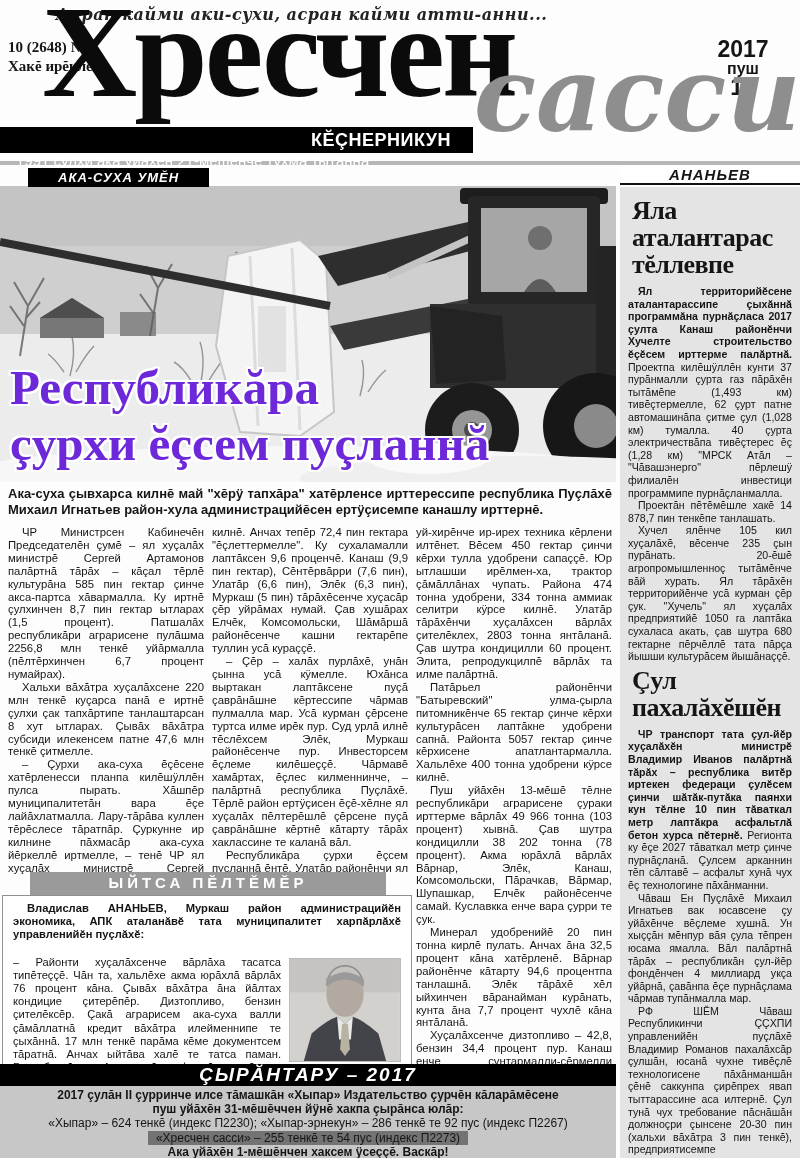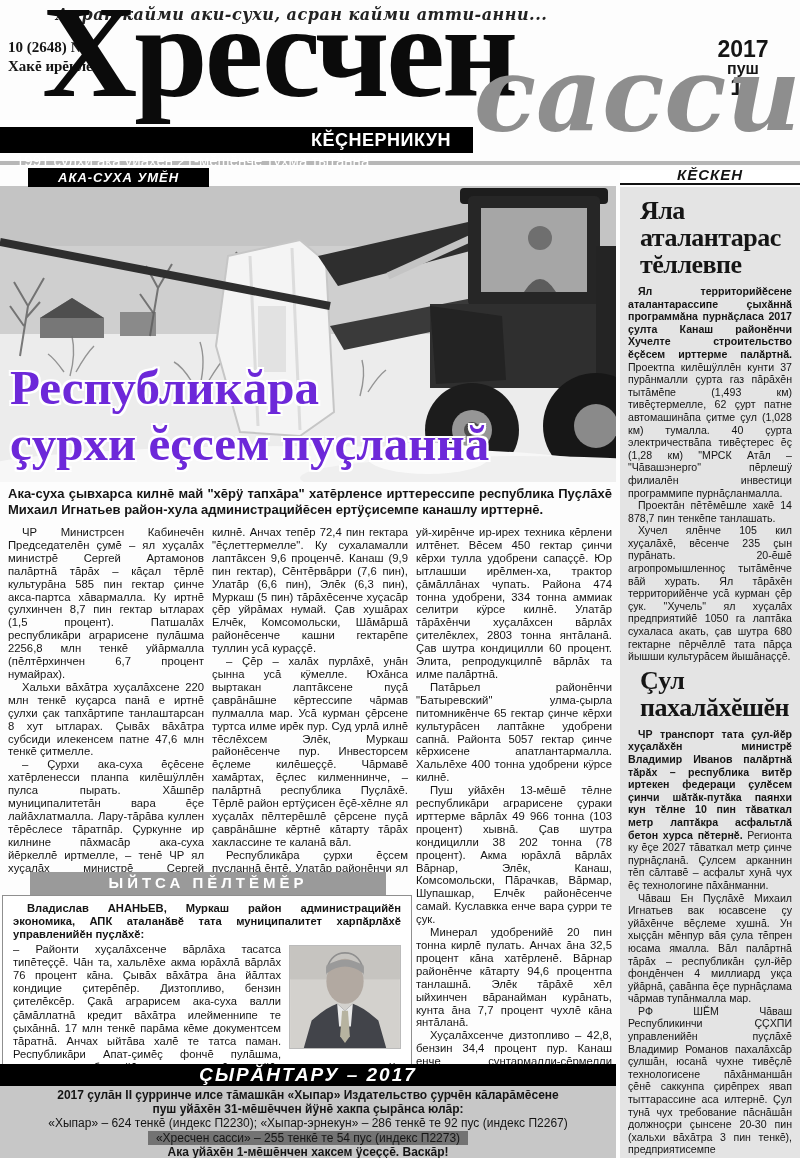--- a/index.html
+++ b/index.html
@@ -51,34 +51,34 @@
   #col1 { left:8px; } #col2 { left:212px; }
   #col3 { left:416px; height:538px; }
 
   
   .iv-bar { position:absolute; left:30px; top:872px; width:356px; height:27px;
             background:#9a9a9a; color:#fff; text-align:center;
             font:bold 15px/21px "Liberation Sans", sans-serif; letter-spacing:4px; }
   .iv-box { position:absolute; left:2px; top:895px; width:410px; height:183px;
             border:1px solid #8f8f8f; background:#fff; padding:6px 10px 4px;
             overflow:hidden; font-size:11.2px; line-height:13.2px; text-align:justify; }
-  .iv-box .intro { font-weight:bold; text-indent:14px; margin-bottom:1px; }
+  .iv-box .intro { font-weight:bold; text-indent:14px; margin-bottom:14px; }
   .iv-photo { float:right; width:112px; height:104px; margin:2px 0 3px 8px;
               border:1px solid #bbb; }
   .iv-body { text-indent:14px; }
 
   
   .sb-label { position:absolute; left:620px; top:166px; width:180px; height:19px;
               background:#fff; border-bottom:2px solid #111; text-align:center;
               font:italic bold 15px/18px "Liberation Sans", sans-serif; letter-spacing:1px; }
   .sb-panel { position:absolute; left:620px; top:187px; width:180px; height:971px;
               background:#e4e4e4; padding:6px 8px; overflow:hidden;
               font-size:10.6px; line-height:12.6px; text-align:justify; }
   .sb-panel h2 { font:bold 26px/27px "Liberation Serif", serif; letter-spacing:-.5px;
-                 margin:4px 12px 7px; text-align:left; }
+                 margin:4px 4px 7px; text-align:left; }
   .sb-panel p { text-indent:10px; }
   .sb-panel .b { font-weight:bold; }
 
   
   .sub-bar { position:absolute; left:0; top:1064px; width:616px; height:38px;
              background:#000; color:#fff; text-align:center;
              font:italic bold 19px/22px "Liberation Sans", sans-serif; letter-spacing:2px; }
   .sub-box { position:absolute; left:0; top:1086px; width:616px; height:84px;
              background:#c7c7c7; text-align:center; font-size:12px; line-height:14.2px;
              padding-top:2px; overflow:hidden; }
@@ -194,21 +194,21 @@
       <path d="M37,30 Q40,8 56,8 Q72,8 75,30 L75,22 Q70,6 56,6 Q42,6 37,22 Z" fill="#8f8f8f"></path>
       <path d="M37,28 Q56,14 75,28 L75,20 Q56,8 37,20 Z" fill="#9a9a9a"></path>
       <path d="M14,104 L22,76 Q38,62 48,59 L56,66 L64,59 Q74,62 90,76 L98,104 Z" fill="#42444a"></path>
       <polygon points="48,59 56,66 64,59 62,82 50,82" fill="#e9e9e9"></polygon>
       <polygon points="53,66 59,66 61,92 56,99 51,92" fill="#b7b3a0"></polygon>
     </svg>
     <span class="iv-body">– Районти хуçалăхсенче вăрлăха тасатса типĕтеççĕ. Чăн та, хальлĕхе акма юрăхлă вăрлăх 76 процент кăна. Çывăх вăхăтра ăна йăлтах кондицие çитерĕпĕр. Дизтопливо, бензин çителĕксĕр. Çакă аграрисем ака-суха валли çăмăллатнă кредит вăхăтра илейменнипе те çыхăннă. 17 млн тенкĕ парăма кĕме документсем тăратнă. Анчах ыйтăва халĕ те татса паман. Республикăри Апат-çимĕç фончĕ пулăшма, минерал удобренийĕ аванс шучĕпе уйăрма шантарать. Ку хуçалăхсемшĕн пысăк пулăшу пулмалла. Муркаш тăрăхĕнче усă курман ял хуçалăх пĕлтерĕшлĕ çĕрсем – 5 пин гектар. Кăçал 1,4 пинĕшне сухаласшăн. 2-3 çултан пĕр гектар та юхăнса выртмĕ.</span>
   </div>
 </div>
 
-<div class="sb-label">КĔСКЕН</div>
+<div class="sb-label">АНАНЬЕВ</div>
 <div class="sb-panel">
   <h2>Яла аталантарас тĕллевпе</h2>
   <p><span class="b">Ял территорийĕсене аталантарассипе çыхăннă программăна пурнăçласа 2017 çулта Канаш районĕнчи Хучелте строительство ĕçĕсем ирттерме палăртнă.</span><span> Проектпа килĕшÿллĕн кунти 37 пурăнмалли çурта газ пăрăхĕн тытăмĕпе (1,493 км) тивĕçтермелле, 62 çурт патне автомашинăпа çитме çул (1,028 км) тумалла. 40 çурта электричествăпа тивĕçтерес ĕç (1,28 км) "МРСК Атăл – "Чăвашэнерго" пĕрлешÿ филиалĕн инвестици программипе пурнăçланмалла.</span></p>
   <p>Проектăн пĕтĕмĕшле хакĕ 14 878,7 пин тенкĕпе танлашать.</p>
   <p>Хучел ялĕнче 105 кил хуçалăхĕ, вĕсенче 235 çын пурăнать. 20-ĕшĕ агропромышленноç тытăмĕнче вăй хурать. Ял тăрăхĕн территорийĕнче усă курман çĕр çук. "Хучель" ял хуçалăх предприятийĕ 1050 га лаптăка сухаласа акать, çав шутра 680 гектарне пĕрчĕллĕ тата пăрçа йышши культурăсем йышăнаççĕ.</p>
   <h2>Çул пахалăхĕшĕн</h2>
   <p><span class="b">ЧР транспорт тата çул-йĕр хуçалăхĕн министрĕ Владимир Иванов палăртнă тăрăх – республика витĕр иртекен федераци çулĕсем çинчи шăтăк-путăка паянхи кун тĕлне 10 пин тăваткал метр лаптăкра асфальтлă бетон хурса пĕтернĕ.</span><span> Регионта ку ĕçе 2027 тăваткал метр çинче пурнăçланă. Çулсем арканнин тĕп сăлтавĕ – асфальт хунă чух ĕç технологине пăхăнманни.</span></p>
   <p>Чăваш Ен Пуçлăхĕ Михаил Игнатьев вак юсавсене çу уйăхĕнче вĕçлеме хушнă. Ун хыççăн мĕнпур вăя çула тĕпрен юсама ямалла. Вăл палăртнă тăрăх – республикăн çул-йĕр фондĕнчен 4 миллиард укçа уйăрнă, çавăнпа ĕçе пурнăçлама чăрмав тупăнмалла мар.</p>
   <p>РФ ШĔМ Чăваш Республикинчи ÇÇХПИ управленийĕн пуçлăхĕ Владимир Романов пахалăхсăр çулшăн, юсанă чухне тивĕçлĕ технологисене пăхăнманшăн çĕнĕ саккунпа çирĕпрех явап тыттарассине аса илтернĕ. Çул тунă чух требование пăснăшăн должноçри çынсене 20-30 пин (хальхи вăхăтра 3 пин тенкĕ), предприятисемпе организацисене 200-300 пин тенкĕлĕх штрафлĕç.</p>
 

